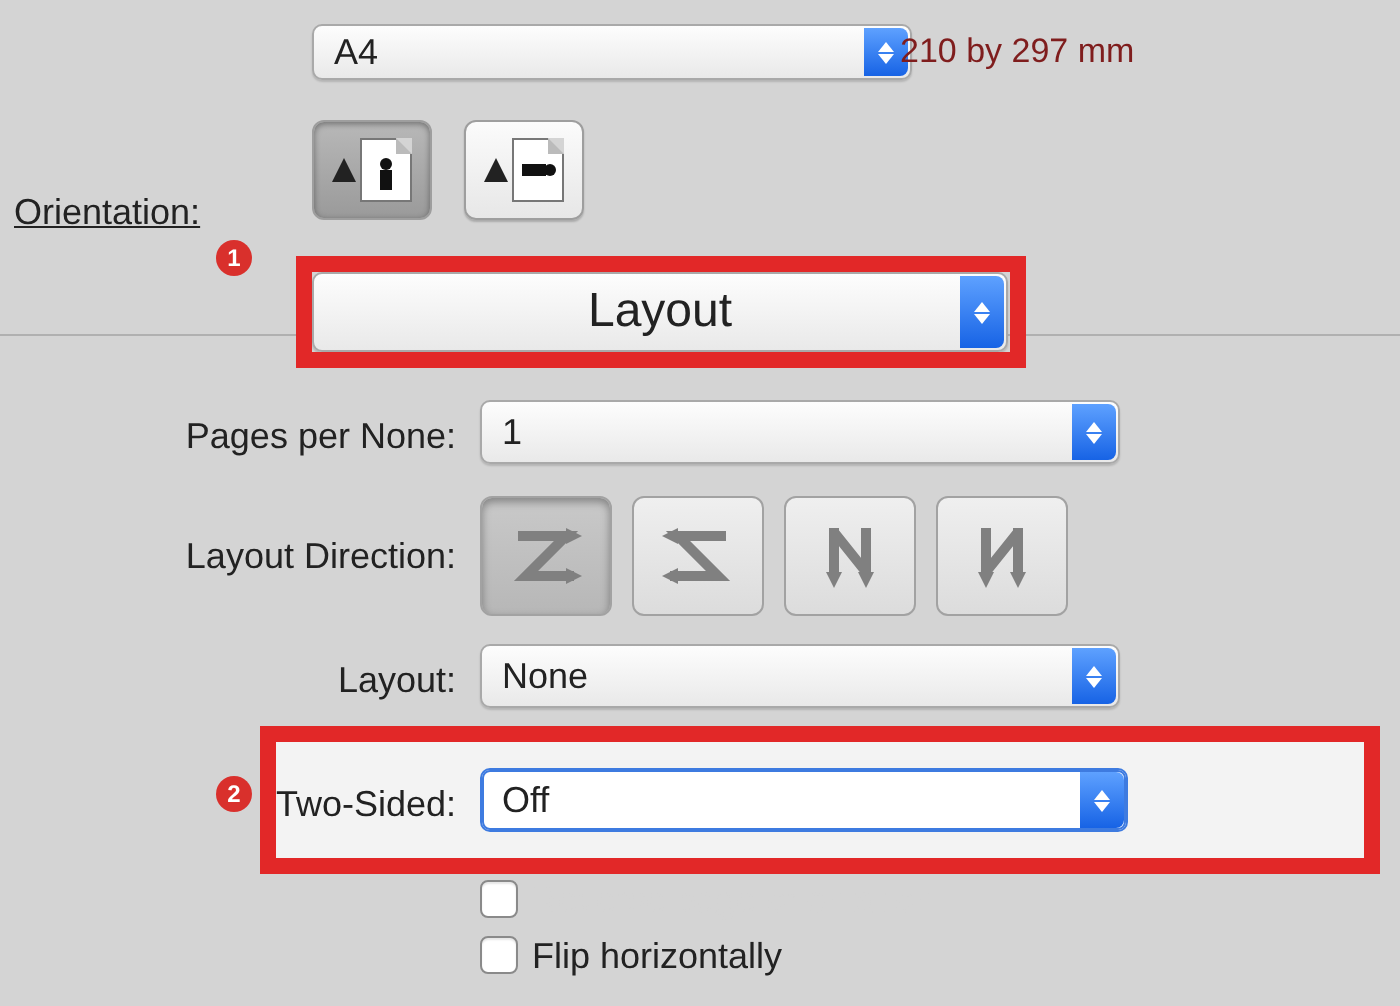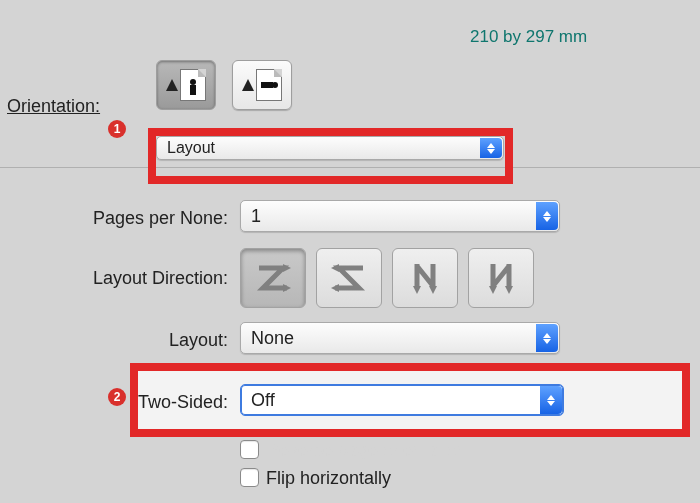--- a/index.html
+++ b/index.html
@@ -15,21 +15,21 @@
     position: relative;
   }
   .label {
     text-align: right;
   }
 
   
   #paper-row { position: absolute; top: 6px; left: 0; width: 100%; height: 36px; }
   #paper-label { position: absolute; left: 14px; top: 10px; }
   #paper-select { position: absolute; left: 156px; top: 6px; width: 300px; height: 28px; }
-  #paper-dims  { position: absolute; left: 470px; top: 10px; font-size: 17px; color: #0f766e; margin-top: 11px; }
+  #paper-dims  { position: absolute; left: 450px; top: 10px; font-size: 17px; color: #7f1d1d; }
 
   
   #orient-label { position: absolute; left: 7px; top: 96px; text-decoration: underline; }
   #orient-port  { position: absolute; left: 156px; top: 60px; width: 60px; height: 50px; }
   #orient-land  { position: absolute; left: 232px; top: 60px; width: 60px; height: 50px; }
 
   
   .badge {
     position: absolute;
     width: 18px; height: 18px;
@@ -129,21 +129,21 @@
   .frame {
     position: absolute;
     border: 8px solid #e22828;
     box-sizing: border-box;
     pointer-events: none;
   }
   #frame1 { left: 148px; top: 128px; width: 365px; height: 56px; }
   #frame2 { left: 130px; top: 363px; width: 560px; height: 74px; }
 
   
-  #preset-select { position: absolute; left: 156px; top: 136px; width: 348px; height: 24px; font-size: 16px; }
+  #preset-select { position: absolute; left: 156px; top: 136px; width: 348px; height: 40px; font-size: 24px; justify-content: center; }
 
   
   #pps-label { position: absolute; right: 472px; top: 208px; width: 220px; }
   #pps-select { position: absolute; left: 240px; top: 200px; width: 320px; height: 32px; }
 
   
   #ld-label { position: absolute; right: 472px; top: 268px; width: 220px; }
   .ldbtn {
     position: absolute;
     top: 248px;
@@ -181,20 +181,24 @@
   #chk2 { left: 240px; top: 468px; }
   #chk2-l { position: absolute; left: 266px; top: 468px; }
 
   .obscured { color: #d4d4d4; } 
 
 </style>
 </head>
 <body>
 
 <div id="paper-row">
+  <div id="paper-select" class="select">
+    <span>A4</span>
+    <span class="arrows"></span>
+  </div>
   <div id="paper-dims">210 by 297 mm</div>
 </div>
 
 <div id="orient-label" class="label">Orientation:</div>
 <div id="orient-port" class="obtn selected">
   <span class="arrow-up"></span>
   <span class="page-ic">
     <span class="fold"></span>
     <svg width="24" height="30" style="position:absolute;left:0;top:0" viewBox="0 0 24 30">
       <circle cx="12" cy="12" r="3" fill="#111"></circle>

